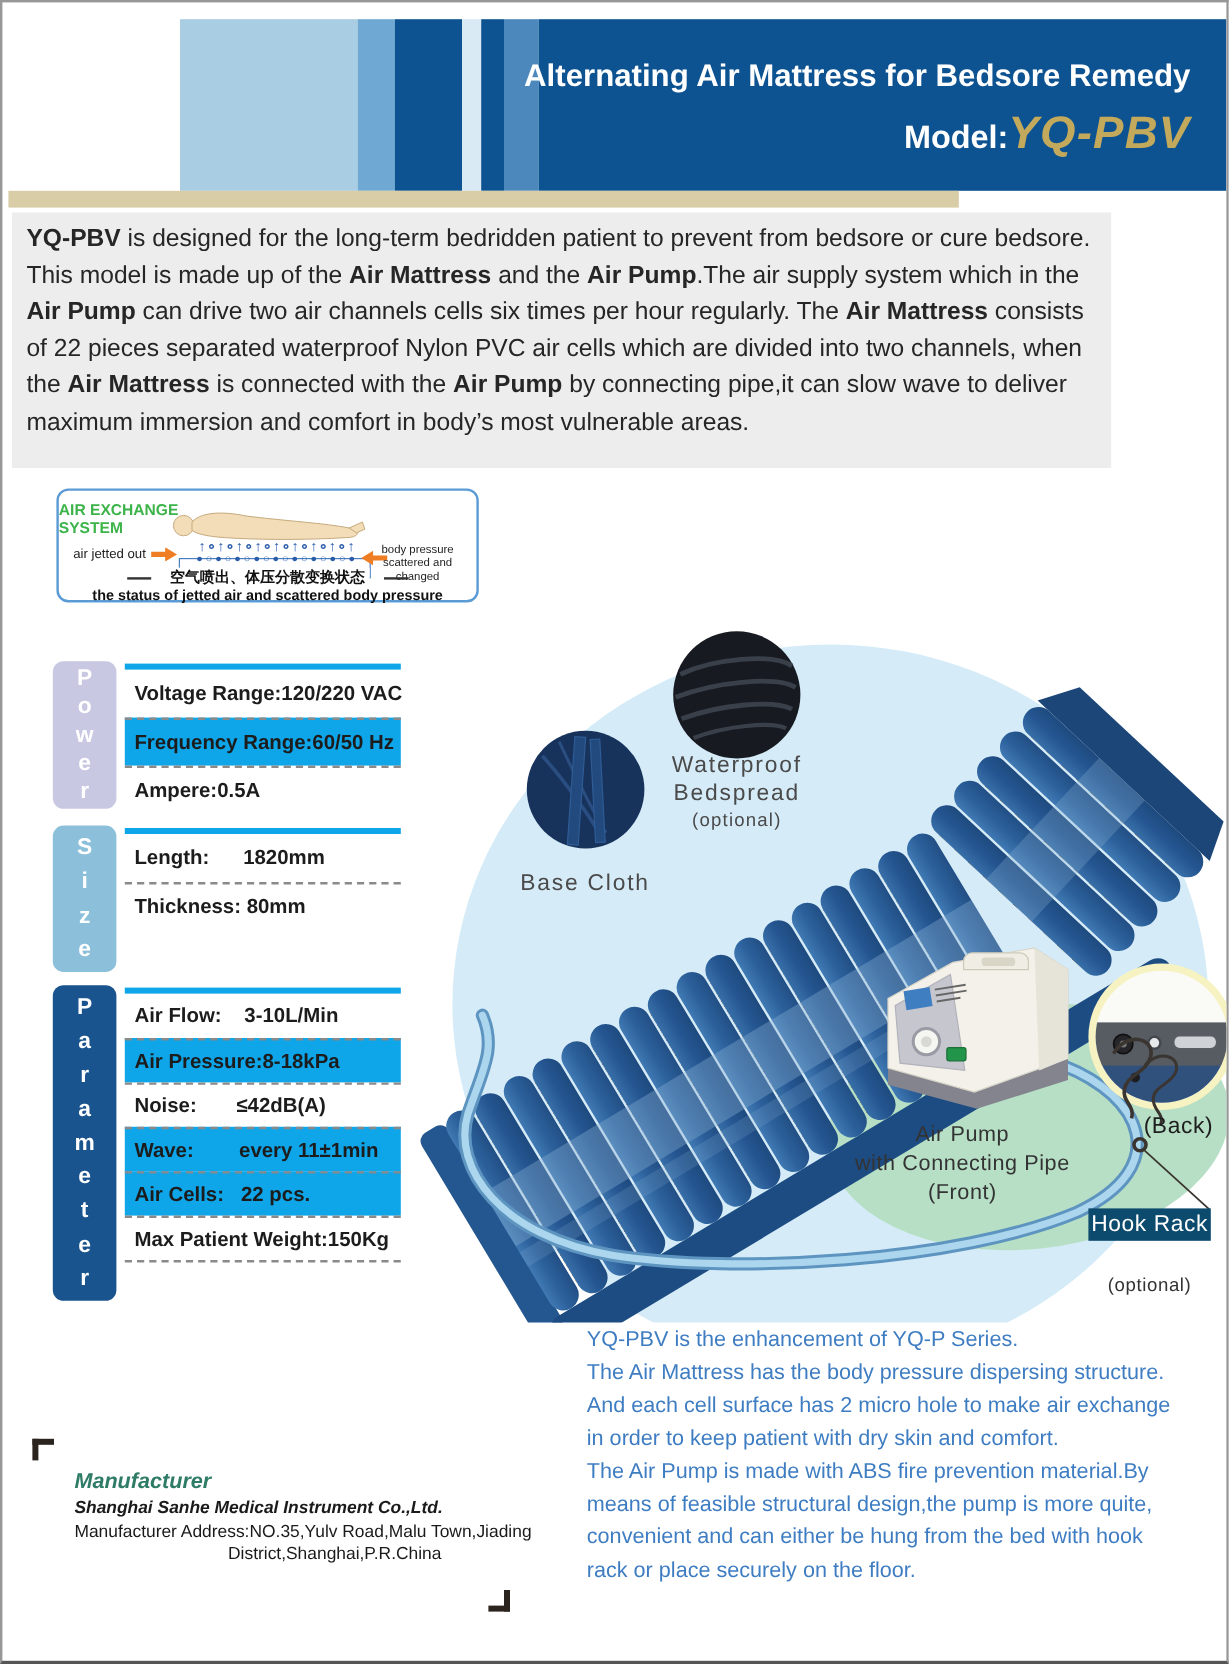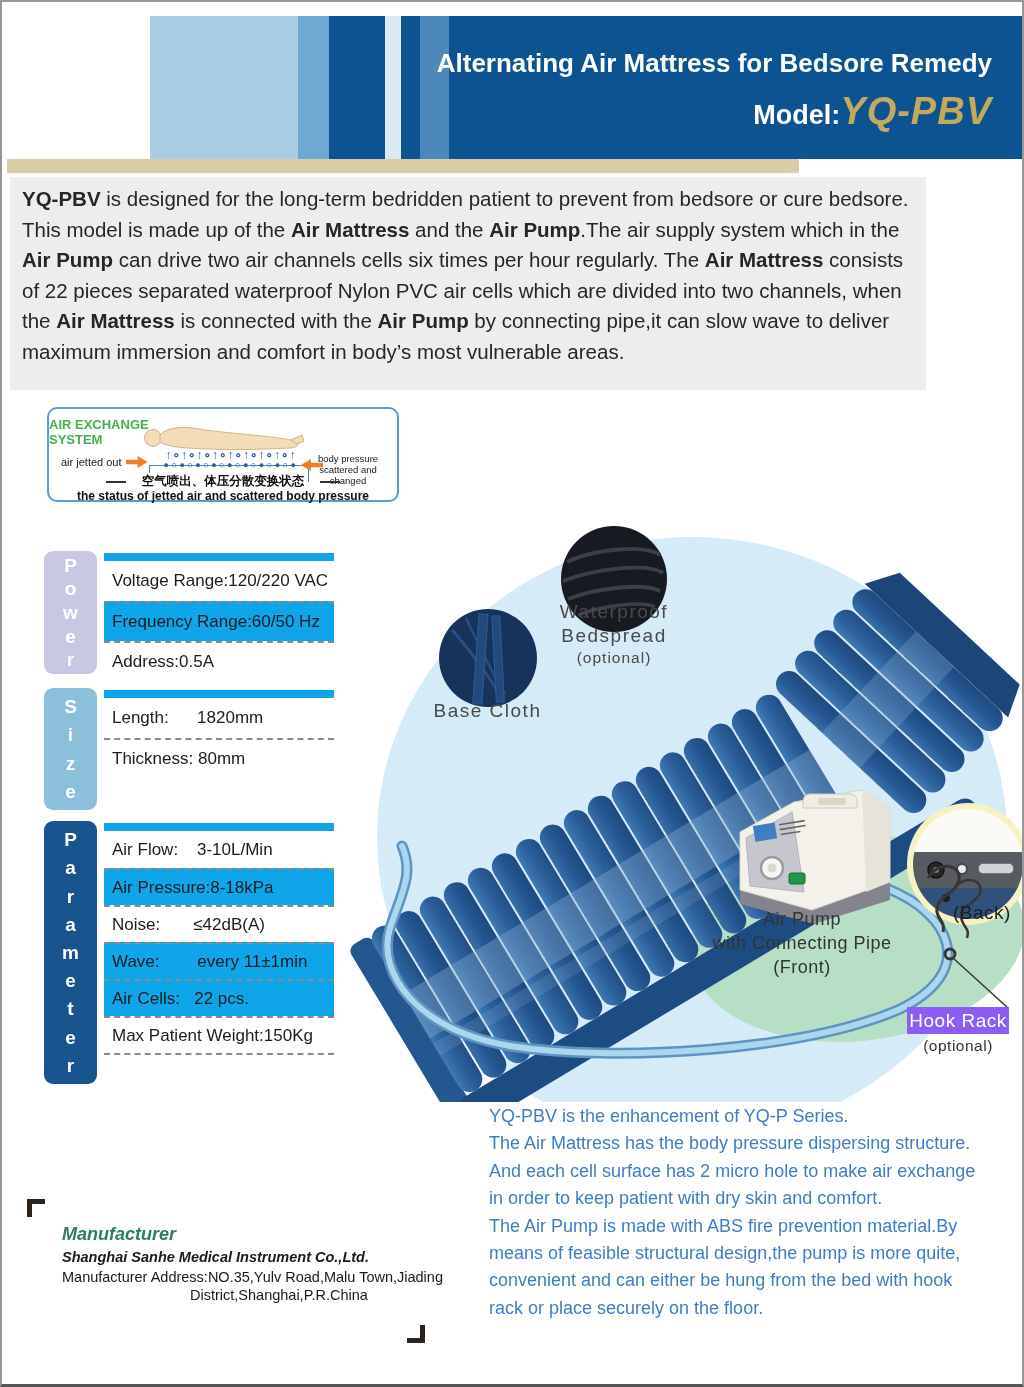--- a/index.html
+++ b/index.html
@@ -53,39 +53,39 @@
   .diag-en{position:absolute;left:0;right:0;top:80px;text-align:center;font-size:12px;
            font-weight:600;color:#111;}
 
   
   .vlabel{position:absolute;left:42px;width:53px;border-radius:9px;display:flex;flex-direction:column;
           align-items:center;justify-content:space-evenly;color:#fff;font-weight:bold;font-size:19px;}
   .vlabel div{line-height:1;}
   .v-power{top:549px;height:123px;background:#c8c8e2;}
   .v-size{top:686px;height:122px;background:#8cc0da;}
   .v-param{top:819px;height:263px;background:#1a548e;}
-  .spec-table{position:absolute;left:102px;width:230px;border-top:8px solid #0ea5e9;}
+  .spec-table{position:absolute;left:102px;width:230px;border-top:5px solid #0ea5e9;font-weight:bold;}
   .t-power{top:551px;}
   .t-size{top:688px;}
   .t-param{top:821px;}
   .spec-row{display:flex;align-items:center;height:40px;padding-left:8px;font-size:17px;
             color:#1c1c1c;white-space:pre;box-sizing:border-box;}
   .t-param .spec-row{height:37px;}
   .spec-row.shaded{background:#0ea5e9;}
   .spec-row + .spec-row{border-top:2px dashed #8a8a8a;}
   .dash-bottom{border-bottom:2px dashed #8a8a8a;}
 
   
-  .plabel{position:absolute;color:#4a4a4a;text-align:center;letter-spacing:1.5px;}
+  .plabel{position:absolute;color:#4a4a4a;text-align:center;letter-spacing:1.5px;margin-top:26px;}
   .lbl-wp{left:532px;top:598px;width:160px;font-size:19px;line-height:24px;}
   .lbl-wp .small{font-size:15.5px;line-height:20px;letter-spacing:1px;}
   .lbl-bc{left:408px;top:697px;width:155px;font-size:19px;line-height:24px;}
   .lbl-pump{left:698px;top:905px;width:204px;font-size:18px;line-height:24px;color:#333;letter-spacing:0.5px;}
   .lbl-back{left:936px;top:900px;width:88px;font-size:19px;color:#1e1e1e;letter-spacing:0.5px;}
-  .hook-badge{position:absolute;left:905px;top:1005px;width:102px;height:27px;background:#8b5cf6;
+  .hook-badge{position:absolute;left:905px;top:1005px;width:102px;height:27px;background:#0c4a6e;
               color:#fff;font-size:19px;line-height:27px;text-align:center;letter-spacing:0.5px;}
   .lbl-opt2{left:905px;top:1035px;width:102px;font-size:15.5px;color:#333;letter-spacing:0.5px;}
 
   
   .desc{position:absolute;left:487px;top:1101px;width:537px;color:#3f7dc2;font-size:18px;}
   .desc-line{white-space:nowrap;line-height:27.4px;}
 
   
   .mfr-heading{position:absolute;left:60px;top:1222px;font-size:18px;font-weight:bold;font-style:italic;
                color:#2e7b66;}
@@ -156,21 +156,21 @@
   <div class="vlabel v-power">
       <div>P</div>
       <div>o</div>
       <div>w</div>
       <div>e</div>
       <div>r</div>
     </div>
   <div class="spec-table t-power">
       <div class="spec-row">Voltage Range:120/220 VAC</div>
       <div class="spec-row shaded">Frequency Range:60/50 Hz</div>
-      <div class="spec-row">Address:0.5A</div>
+      <div class="spec-row">Ampere:0.5A</div>
     </div>
 
   <div class="vlabel v-size">
       <div>S</div>
       <div>i</div>
       <div>z</div>
       <div>e</div>
     </div>
   <div class="spec-table t-size">
       <div class="spec-row">Length:      1820mm</div>

